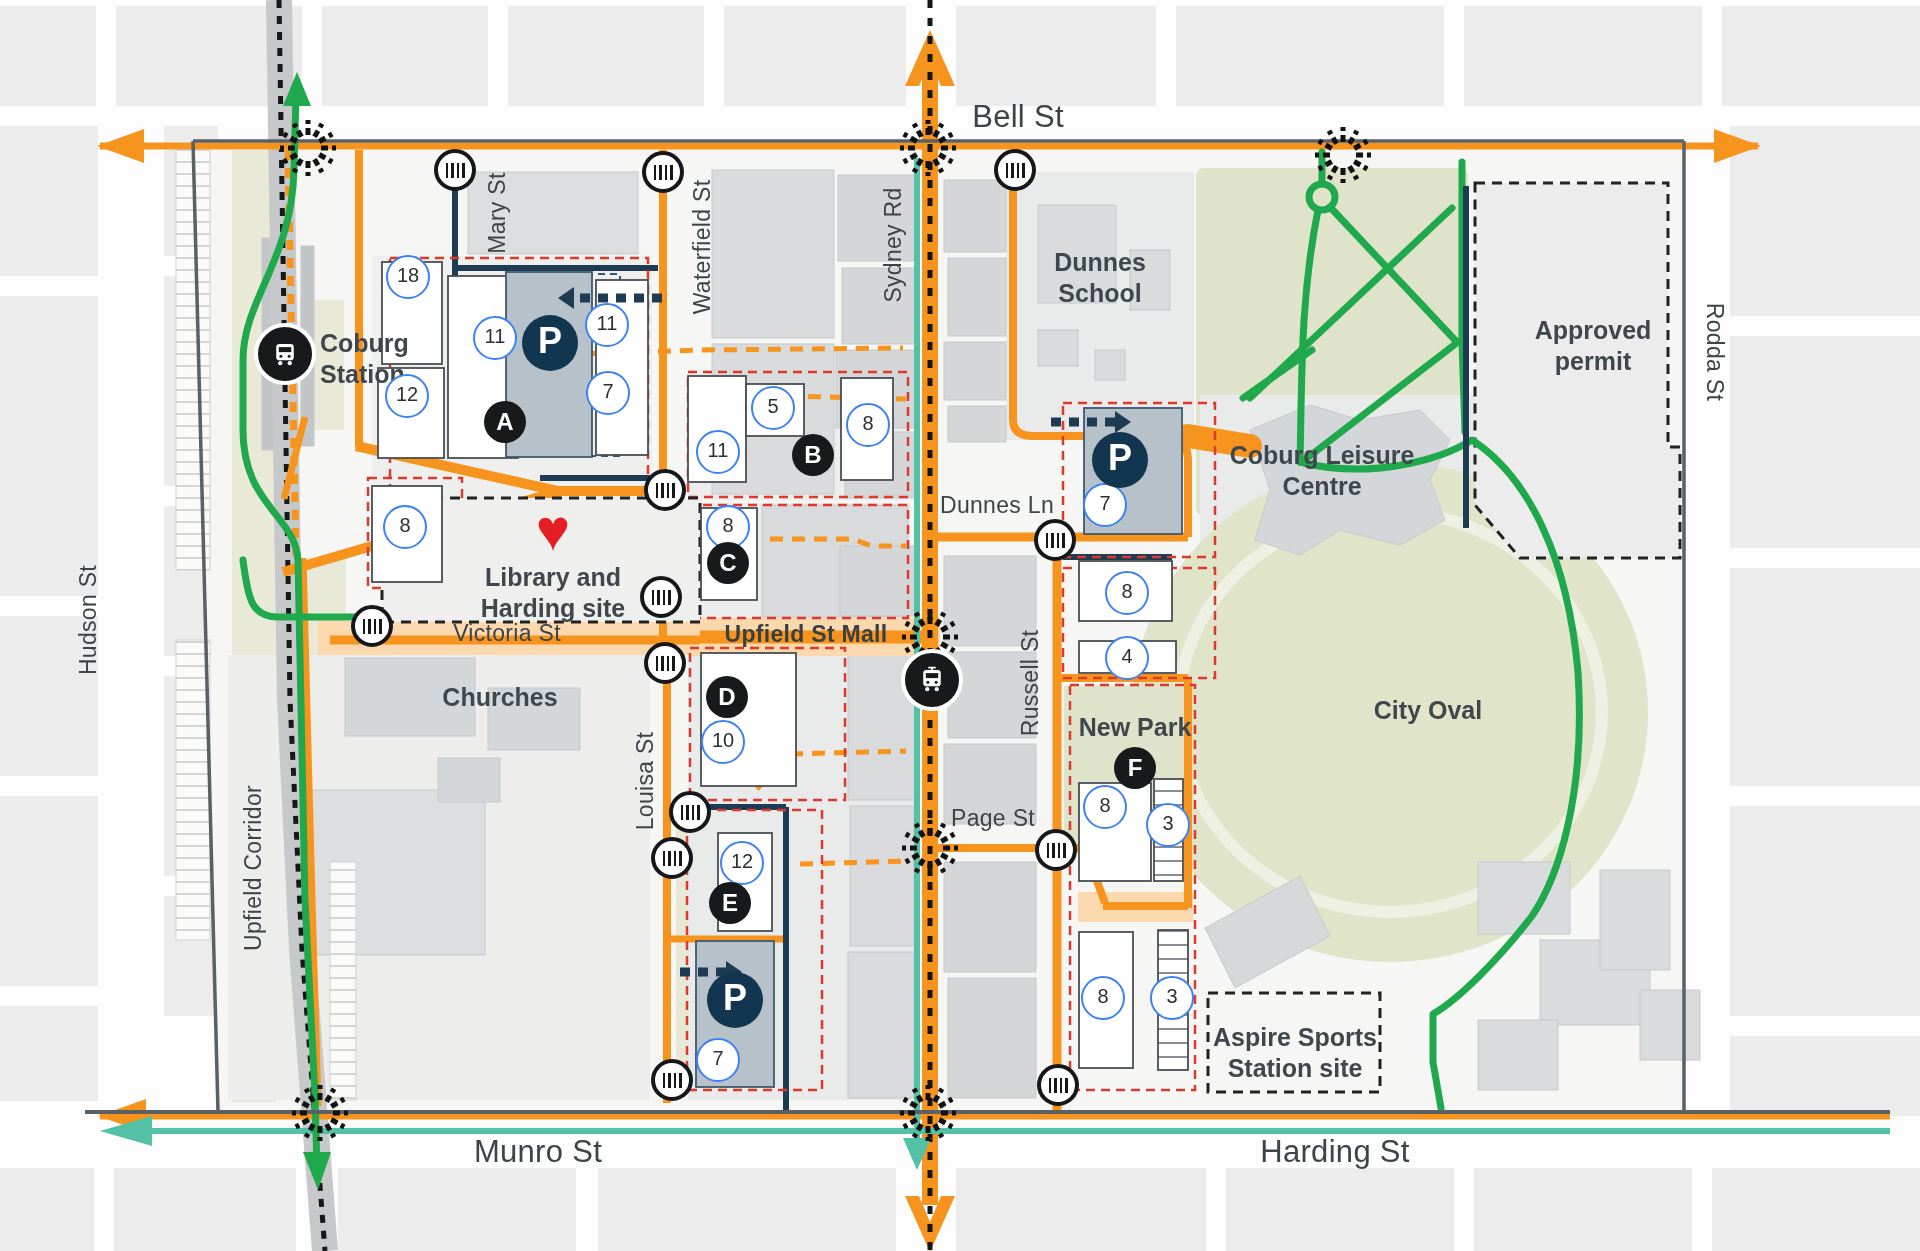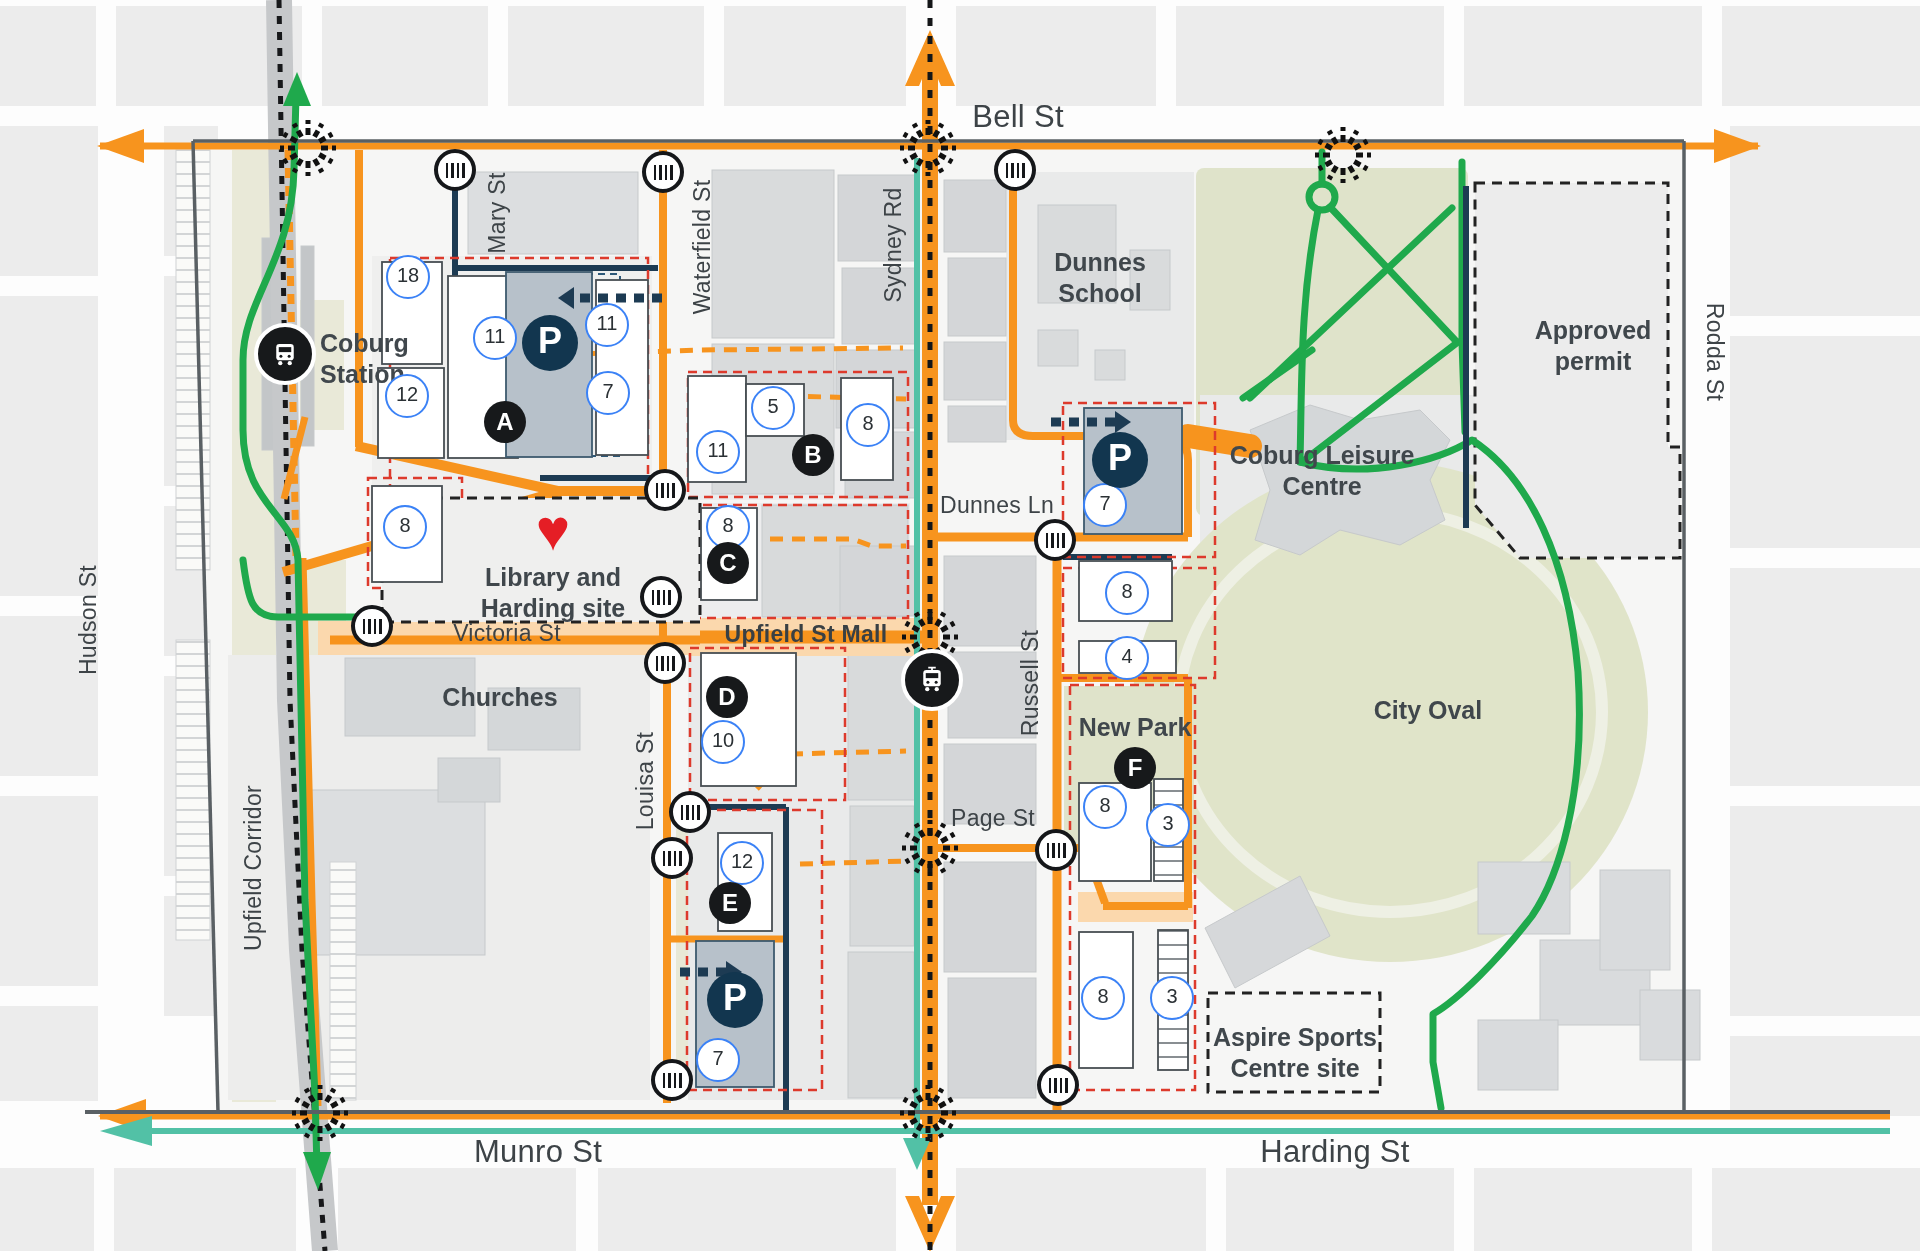--- a/index.html
+++ b/index.html
@@ -347,21 +347,21 @@
       </div>
       <div class="place-label" style="left: 1135px; top: 727px;">
         <div>New Park</div>
       </div>
       <div class="place-label" style="left: 1573px; top: 345px; margin-left: 20px;">
         <div>Approved</div>
         <div>permit</div>
       </div>
       <div class="place-label" style="left: 1295px; top: 1052px;">
         <div>Aspire Sports</div>
-        <div>Centre site</div>
+        <div>Station site</div>
       </div>
       <div class="place-label" style="left: 553px; top: 592px;">
         <div>Library and</div>
         <div>Harding site</div>
       </div>
       <div class="heart-icon" style="left: 553px; top: 534px;">♥</div>
       <div class="num-circle" style="left: 408px; top: 277px;">18</div>
       <div class="num-circle" style="left: 495px; top: 338px;">11</div>
       <div class="num-circle" style="left: 607px; top: 325px;">11</div>
       <div class="num-circle" style="left: 608px; top: 393px;">7</div>

